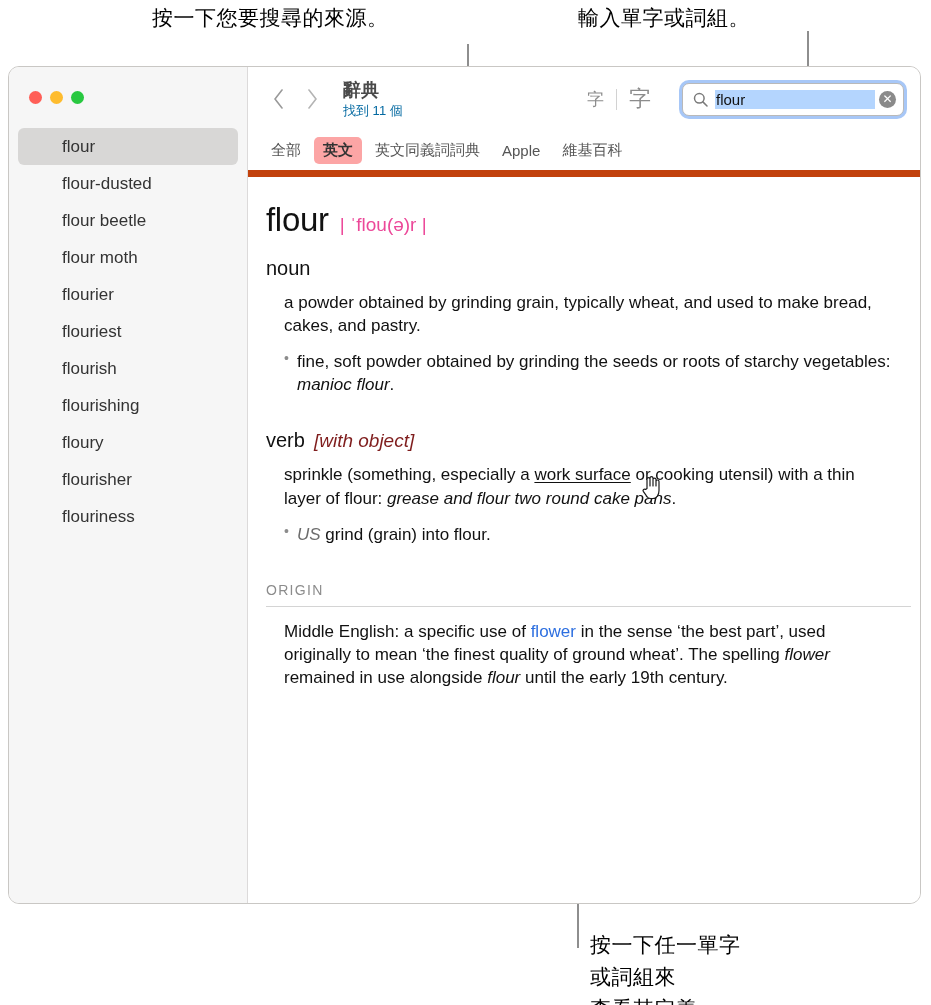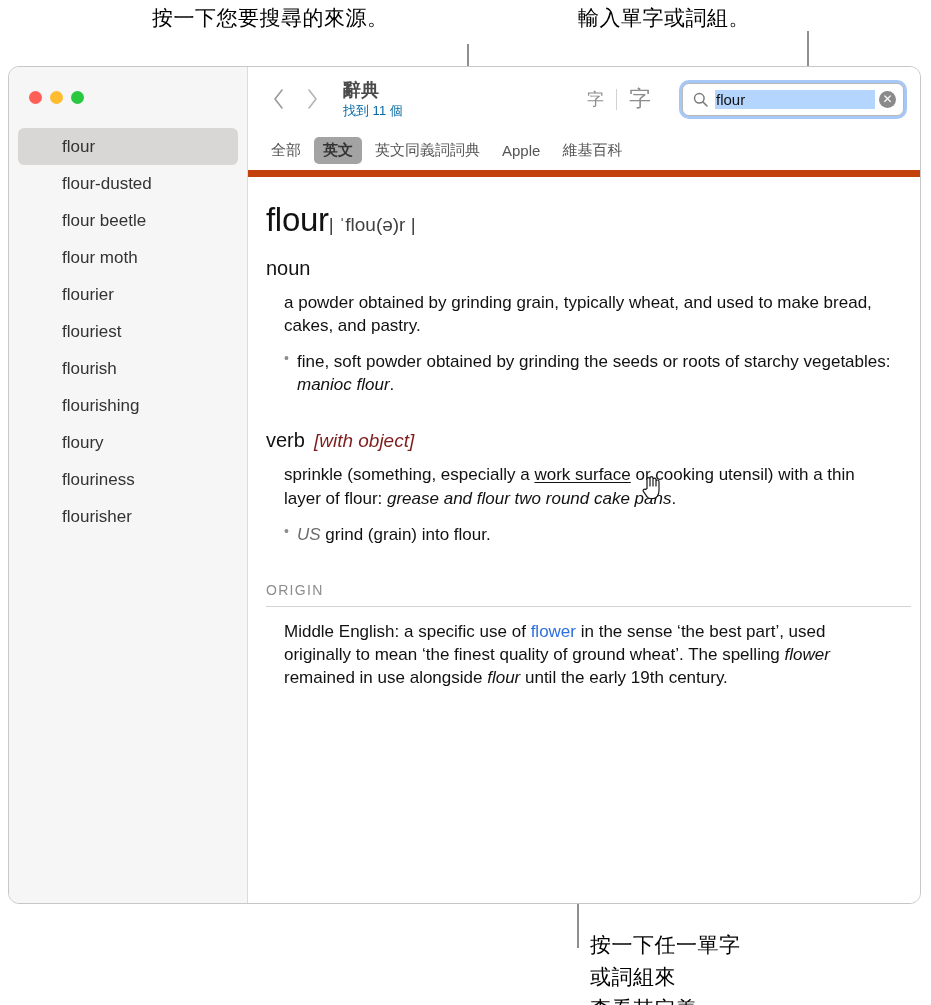--- a/index.html
+++ b/index.html
@@ -174,32 +174,32 @@
     border-bottom: 7px solid #c2410c;
   }
   .tab {
     font-size: 15px;
     color: #555555;
     padding: 4px 9px;
     border-radius: 5px;
     margin-right: 4px;
     white-space: nowrap;
   }
-  .tab.active { background: #a3a3a3; color: #333333; font-weight: bold; }
+  .tab.active { background: #fca5a5; color: #333333; font-weight: bold; }
 
   
   .content {
     flex: 1 1 auto;
     padding: 24px 24px 0 18px;
     overflow: hidden;
     position: relative;
   }
   .headword-row { display: flex; align-items: baseline; }
   .headword { font-size: 33px; color: #111111; letter-spacing: -0.3px; }
-  .phonetic { font-size: 19px; color: #404040; }
+  .phonetic { font-size: 19px; color: #ec4899; margin-left: 11px; }
 
   .pos-row { margin-top: 18px; display: flex; align-items: baseline; }
   .pos { font-size: 20px; color: #111111; }
   .pos-note { font-size: 19px; color: #7f1d1d; font-style: italic; margin-left: 9px; }
 
   .sense {
     margin-top: 11px;
     margin-left: 18px;
     font-size: 17px;
     line-height: 1.36;
@@ -311,24 +311,24 @@
         <div class="sidebar-item">
           <span>flourish</span>
         </div>
         <div class="sidebar-item">
           <span>flourishing</span>
         </div>
         <div class="sidebar-item">
           <span>floury</span>
         </div>
         <div class="sidebar-item">
+          <span>flourisher</span>
+        </div>
+        <div class="sidebar-item">
           <span>flouriness</span>
-        </div>
-        <div class="sidebar-item">
-          <span>flourisher</span>
         </div>
       </div>
     </div>
 
     <div class="main">
 
       <div class="toolbar">
         <div class="nav-arrows">
           <div class="nav-arrow">
             <svg width="11" height="20" viewBox="0 0 11 20" fill="none" aria-hidden="true">

